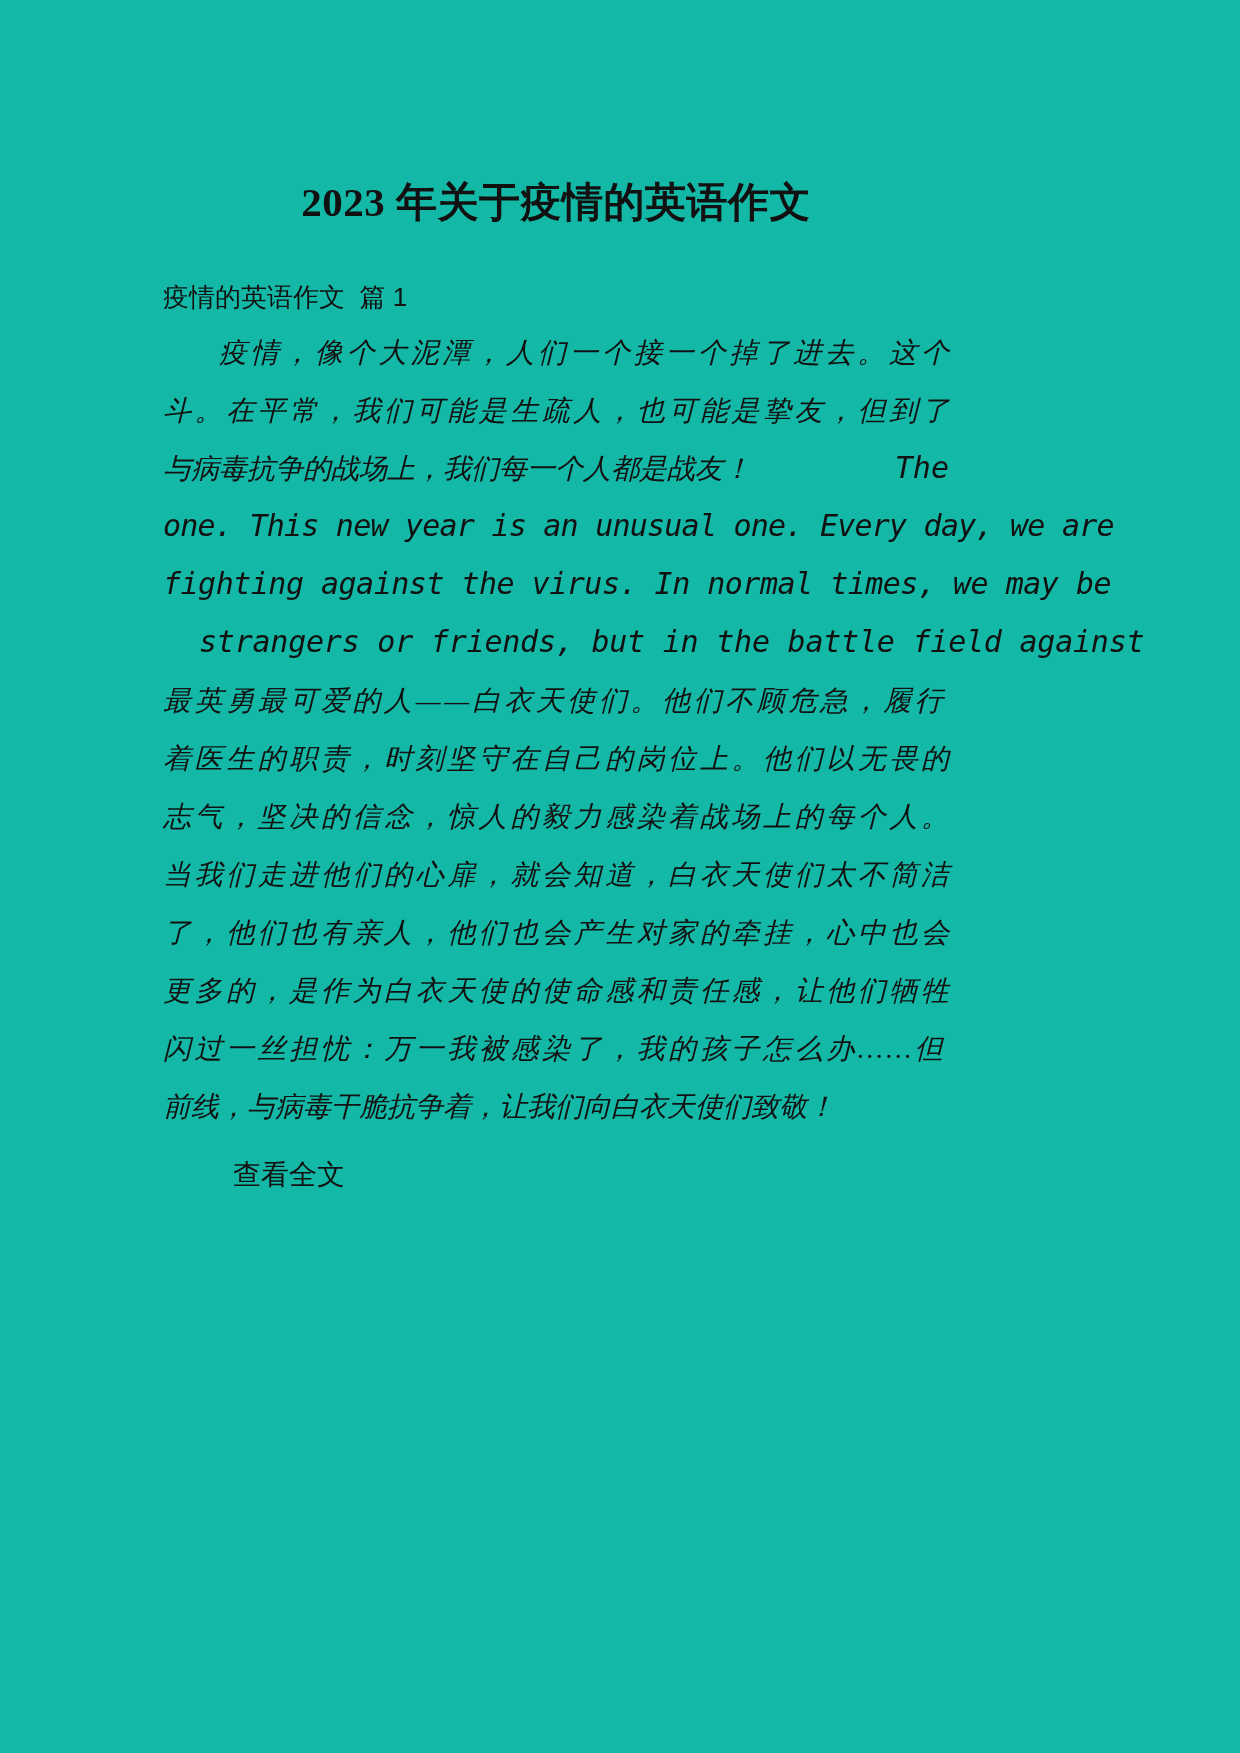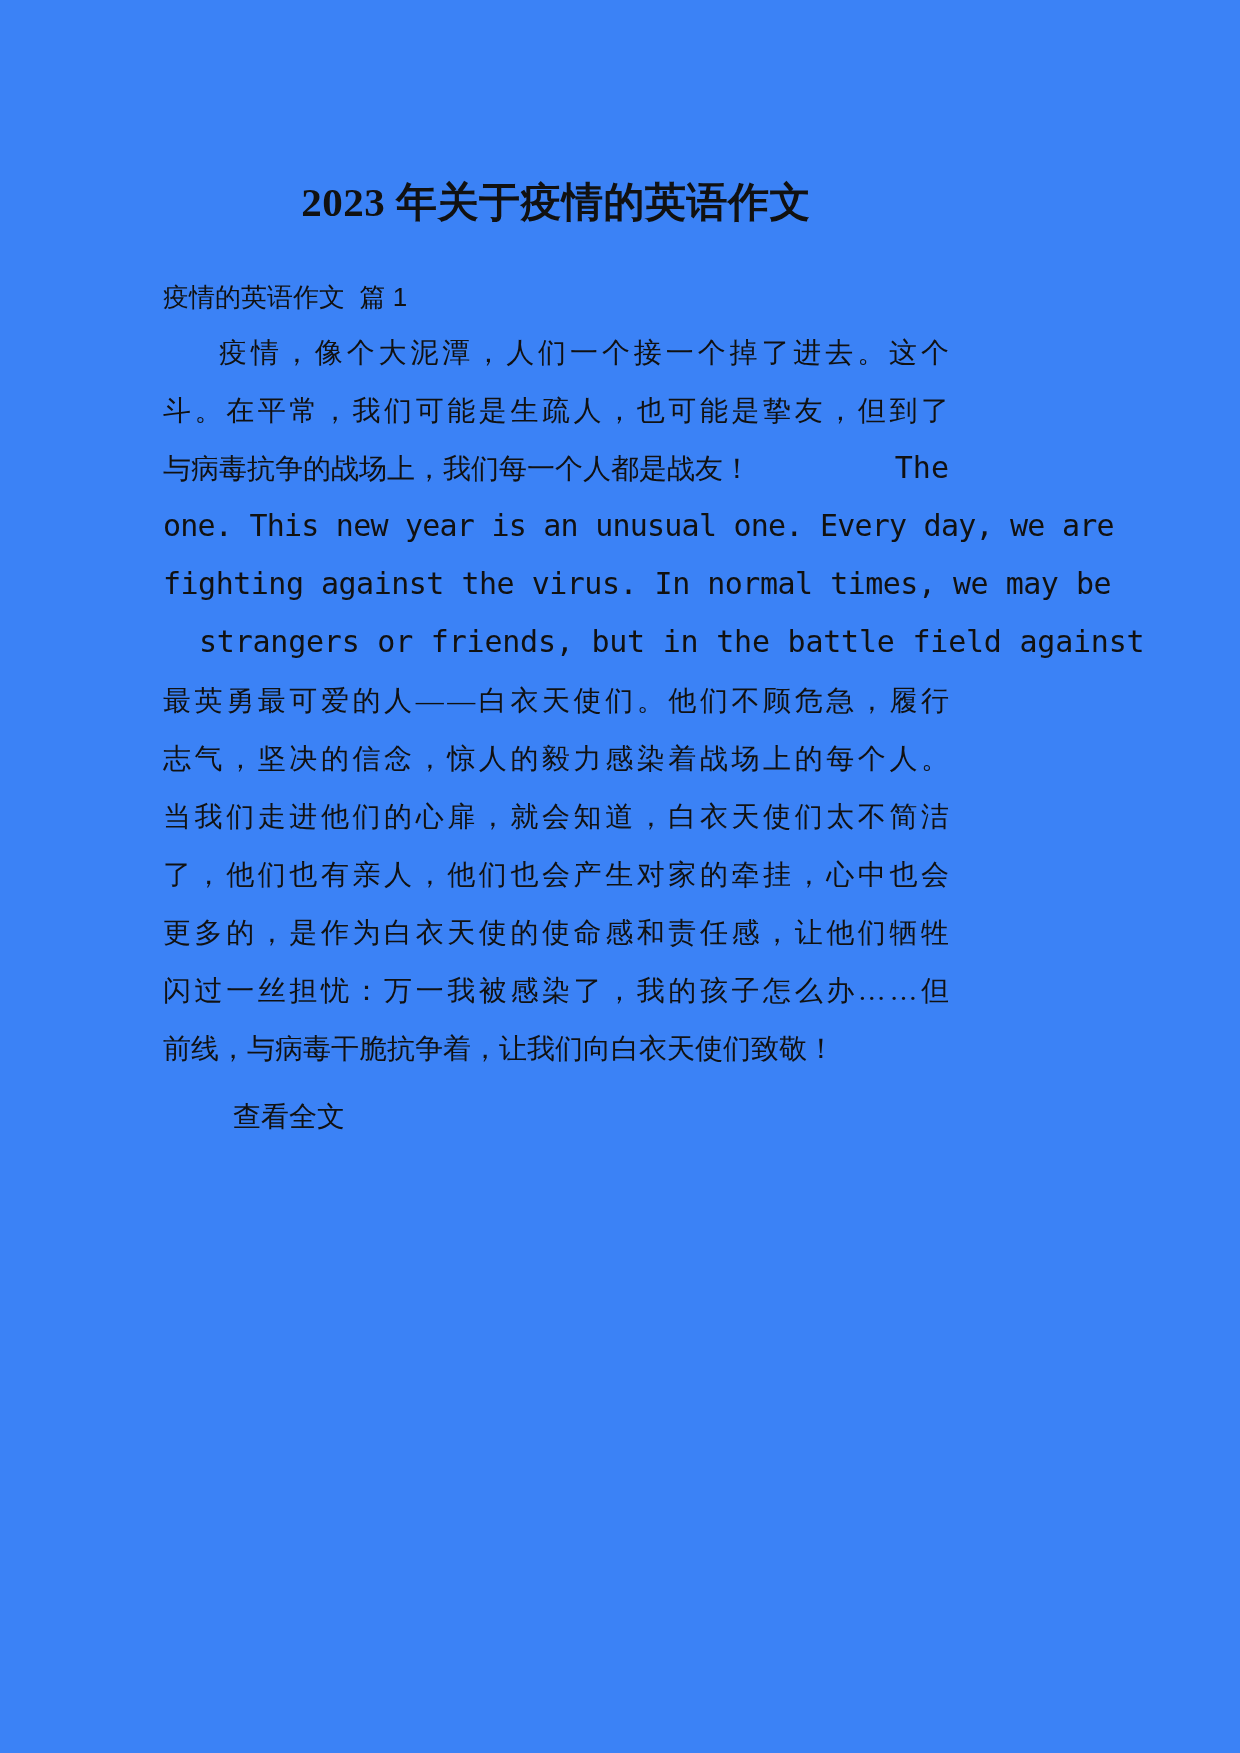--- a/index.html
+++ b/index.html
@@ -12,21 +12,21 @@
     height: 1753px;
     font-family: "Liberation Serif", "DejaVu Serif", serif;
     color: #000000;
     -webkit-font-smoothing: antialiased;
   }
 
   .page {
     position: relative;
     width: 1240px;
     height: 1753px;
-    background: #3b82f6;
+    background: #14b8a6;
     box-sizing: border-box;
     padding: 4px;
     overflow: hidden;
   }
 
   .content {
     position: absolute;
     left: 163px;
     top: 0;
     width: 786px;
@@ -62,20 +62,21 @@
   }
 
   
   .line {
     display: flex;
     width: 786px;
     height: 58px;
     align-items: baseline;
     white-space: pre;
     overflow: visible;
+    font-style: italic;
   }
 
   .line .seg {
     display: inline-block;
     white-space: pre;
   }
 
   
   .cn {
     font-family: "Liberation Serif", "DejaVu Serif", serif;
@@ -126,20 +127,21 @@
     <p class="subtitle">疫情的英语作文  篇 1</p>
 
     <div class="body-block" id="body-lines">
         <div class="line mix indent just"><span class="seg cn" style="letter-spacing: 3.909px;">疫情，像个大泥潭，人们一个接一个掉了进去。这个</span></div>
         <div class="line mix just"><span class="seg cn" style="letter-spacing: 3.583px;">斗。在平常，我们可能是生疏人，也可能是挚友，但到了</span></div>
         <div class="line mix just"><span class="seg cn">与病毒抗争的战场上，我们每一个人都是战友！</span><span class="seg en">The</span></div>
         <div class="line mix just"><span class="seg en" style="letter-spacing: -0.775px;">one. This new year is an unusual one. Every day, we are</span></div>
         <div class="line mix just"><span class="seg en" style="letter-spacing: -0.505px;">fighting against the virus. In normal times, we may be</span></div>
         <div class="line mix just"><span class="seg en" style="letter-spacing: -0.225px; margin-left: 36px;">strangers or friends, but in the battle field against</span></div>
         <div class="line mix just"><span class="seg cn" style="letter-spacing: 3.583px;">最英勇最可爱的人——白衣天使们。他们不顾危急，履行</span></div>
+        <div class="line mix just"><span class="seg cn" style="letter-spacing: 3.583px;">着医生的职责，时刻坚守在自己的岗位上。他们以无畏的</span></div>
         <div class="line mix just"><span class="seg cn" style="letter-spacing: 3.583px;">志气，坚决的信念，惊人的毅力感染着战场上的每个人。</span></div>
         <div class="line mix just"><span class="seg cn" style="letter-spacing: 3.583px;">当我们走进他们的心扉，就会知道，白衣天使们太不简洁</span></div>
         <div class="line mix just"><span class="seg cn" style="letter-spacing: 3.583px;">了，他们也有亲人，他们也会产生对家的牵挂，心中也会</span></div>
         <div class="line mix just"><span class="seg cn" style="letter-spacing: 3.583px;">更多的，是作为白衣天使的使命感和责任感，让他们牺牲</span></div>
         <div class="line mix just"><span class="seg cn" style="letter-spacing: 3.583px;">闪过一丝担忧：万一我被感染了，我的孩子怎么办……但</span></div>
         <div class="line mix"><span class="seg cn">前线，与病毒干脆抗争着，让我们向白衣天使们致敬！</span></div>
       </div>
 
     <div class="tail">查看全文</div>
 

